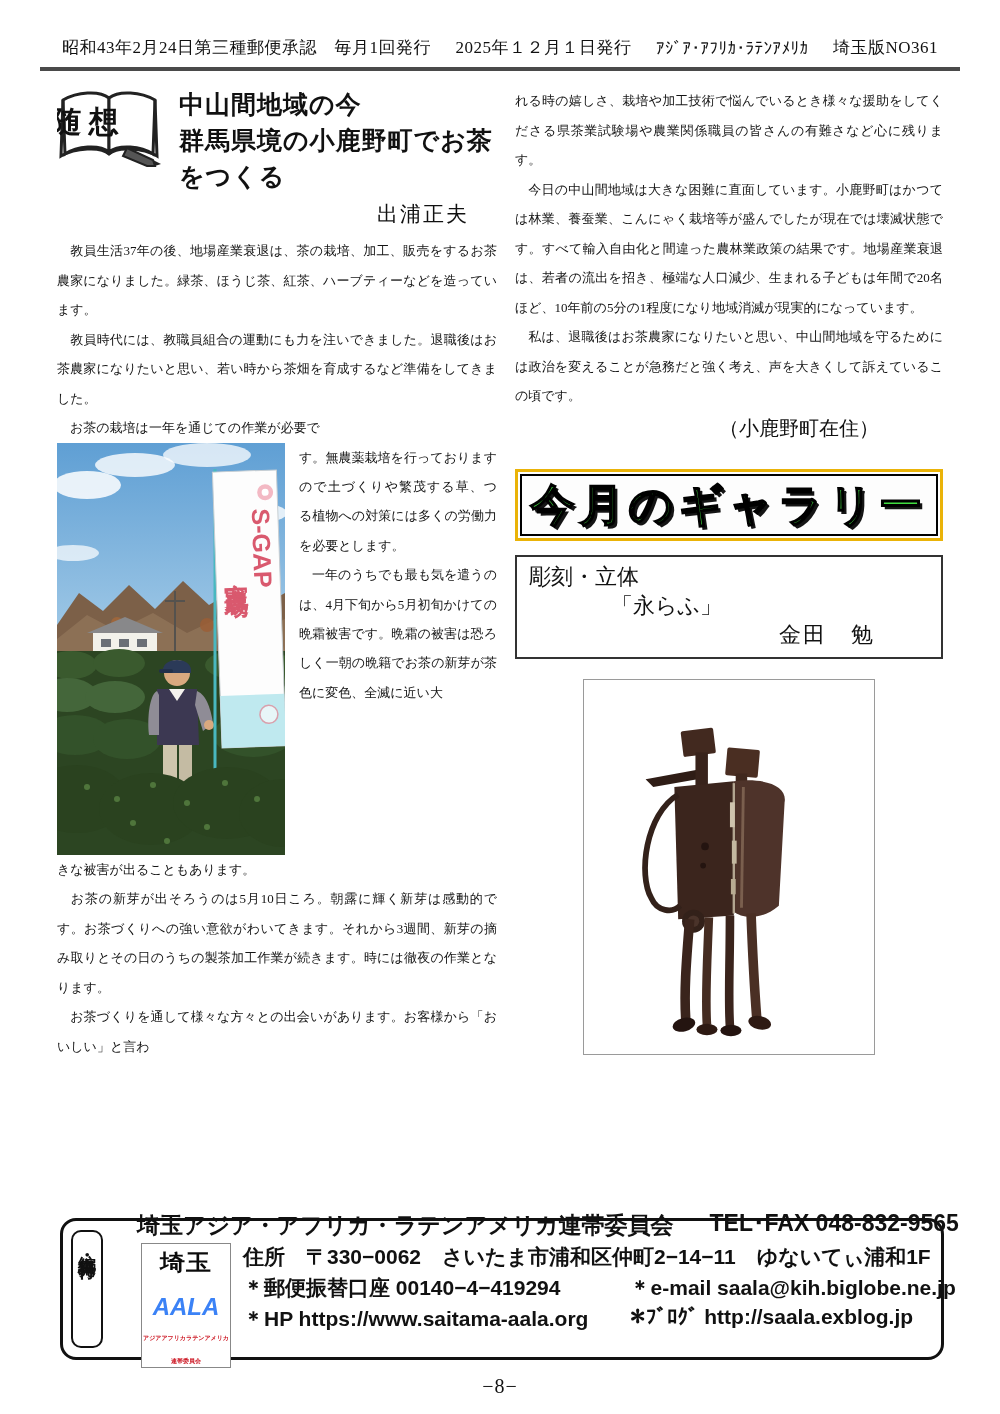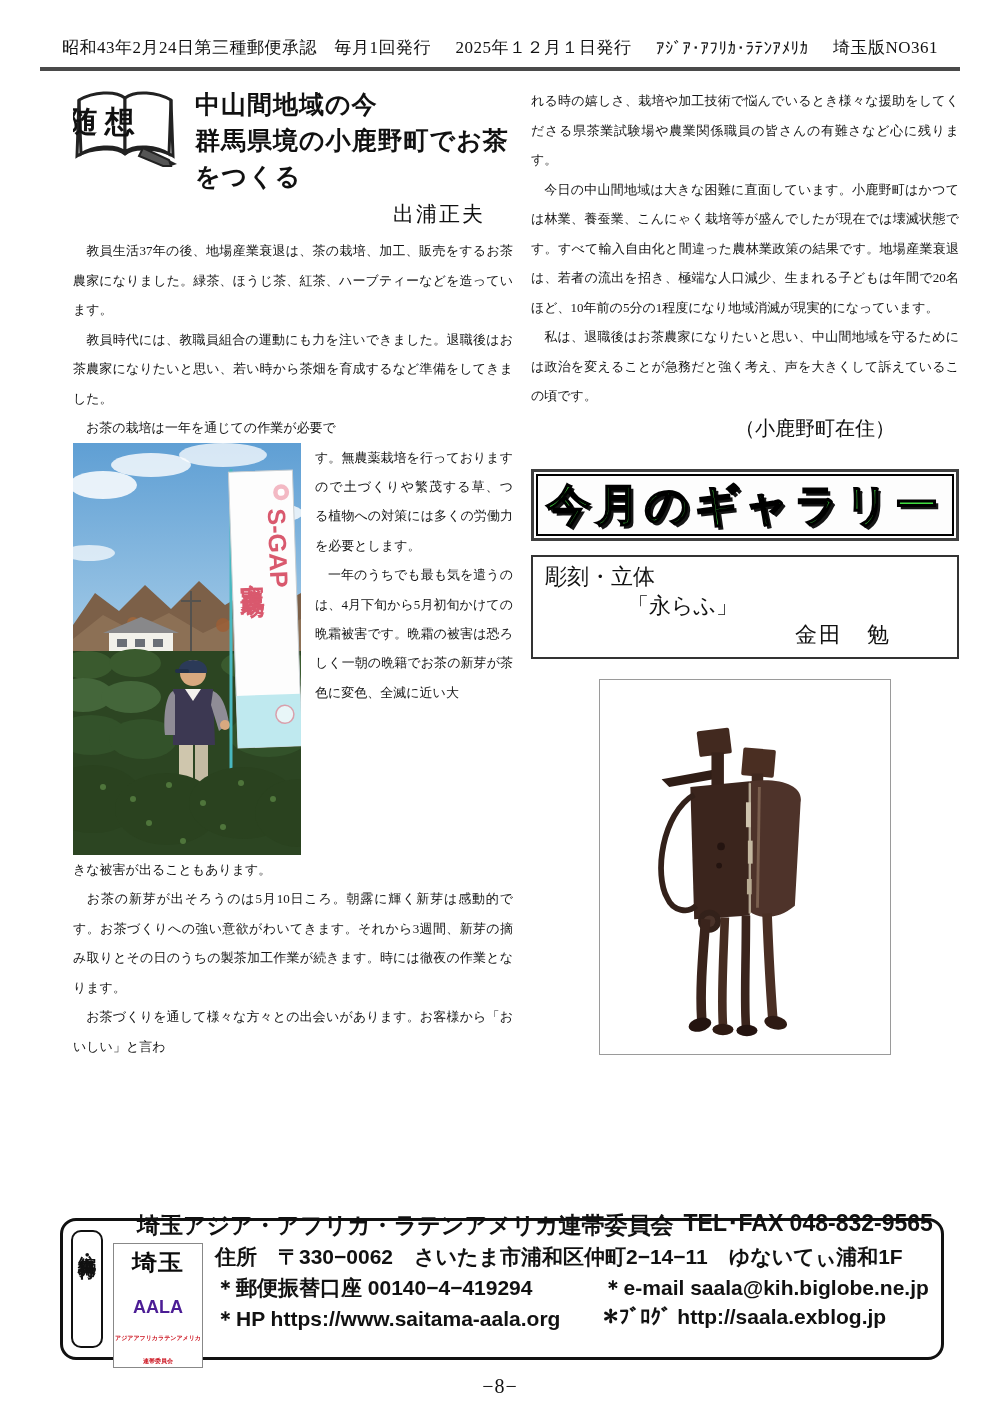--- a/index.html
+++ b/index.html
@@ -12,21 +12,21 @@
   
   .hdr {
     position:absolute; top:36px; left:40px; right:40px;
     display:flex; justify-content:space-between; align-items:flex-end;
     font-size:17px; letter-spacing:.5px; padding:0 22px 8px 22px;
     border-bottom:4px solid #4a4a4a;
   }
   .hdr span { white-space:nowrap; }
   
   .content {
-    position:absolute; top:86px; left:73px; width:886px;
+    position:absolute; top:86px; left:57px; width:886px;
     display:flex; gap:18px;
   }
   .col-left  { width:440px; }
   .col-right { width:428px; }
   p.body {
     font-size:13px; line-height:29.5px; text-align:justify; color:#141414;
   }
   
   .title-row { display:flex; gap:14px; align-items:flex-start; }
   .zuiso { flex:0 0 108px; }
@@ -36,21 +36,21 @@
   }
   .author { text-align:right; font-size:21px; padding:6px 28px 8px 0; letter-spacing:2px; }
   
   .wrap-row { display:flex; gap:14px; }
   .tea-photo { flex:0 0 228px; height:412px; }
   .beside { width:198px; }
   .beside p.body { line-height:29.4px; }
   
   .attribution { text-align:right; padding-right:64px; font-size:20px; line-height:30px; margin-top:2px; }
   .gallery-banner-outer {
-    margin-top:26px; border:3px solid #404040; padding:2px; background:#fff;
+    margin-top:26px; border:3px solid #eab308; padding:2px; background:#fff;
   }
   .gallery-banner-inner {
     border:2px solid #000; padding:3px 6px; text-align:center;
     background:#fdfdfd;
   }
   .gallery-banner-text {
     font-family:"Liberation Sans","DejaVu Sans",sans-serif;
     font-weight:bold; font-size:44px; line-height:52px; letter-spacing:5px;
     color:#41dd41; -webkit-text-stroke:1.6px #000;
     text-shadow:3px 3px 0 #151515;
@@ -74,29 +74,29 @@
     display:flex; align-items:center; gap:10px; padding:6px 10px 6px 8px;
     font-family:"Liberation Sans","DejaVu Sans",sans-serif; font-weight:bold;
   }
   .f-label {
     writing-mode:vertical-rl; text-orientation:upright;
     border:2px solid #111; border-radius:10px;
     font-size:18px; letter-spacing:2px; padding:8px 2px;
     height:118px; display:flex; align-items:center; flex:0 0 auto;
   }
   .f-main { flex:1; display:flex; flex-direction:column; }
-  .f-line1 { font-size:23px; padding-left:24px; white-space:nowrap; display:flex; gap:10px; }
+  .f-line1 { font-size:23px; padding-left:24px; white-space:nowrap; display:flex; gap:36px; }
   .f-row2 { display:flex; gap:12px; margin-top:2px; }
   .aala-logo {
     flex:0 0 80px; border:1px solid #888; background:#fff;
     display:flex; flex-direction:column; align-items:center; justify-content:center;
-    padding:2px 1px; gap:16px;
+    padding:2px 1px; gap:16px;margin-left:28px;
   }
   .aala-top { font-size:25px; letter-spacing:1px; color:#0a0a0a; transform:scaleY(.9); }
-  .aala-main { font-size:18px; color:#4c1d95; letter-spacing:0; line-height:24px; }
+  .aala-main { font-size:24px; color:#3b82f6; font-style:italic; letter-spacing:0; line-height:24px; }
   .aala-small { font-size:6px; color:#cc1420; line-height:7px; text-align:center; white-space:nowrap; }
   .f-lines { flex:1; display:flex; flex-direction:column; gap:3px; font-size:21px; }
   .f-line2 { white-space:nowrap; }
   .f-grid { display:grid; grid-template-columns:54% 46%; }
   .f-grid span { white-space:nowrap; }
   .pagenum {
     position:absolute; bottom:16px; left:0; right:0; text-align:center;
     font-size:20px; letter-spacing:1px;
   }
 </style>

